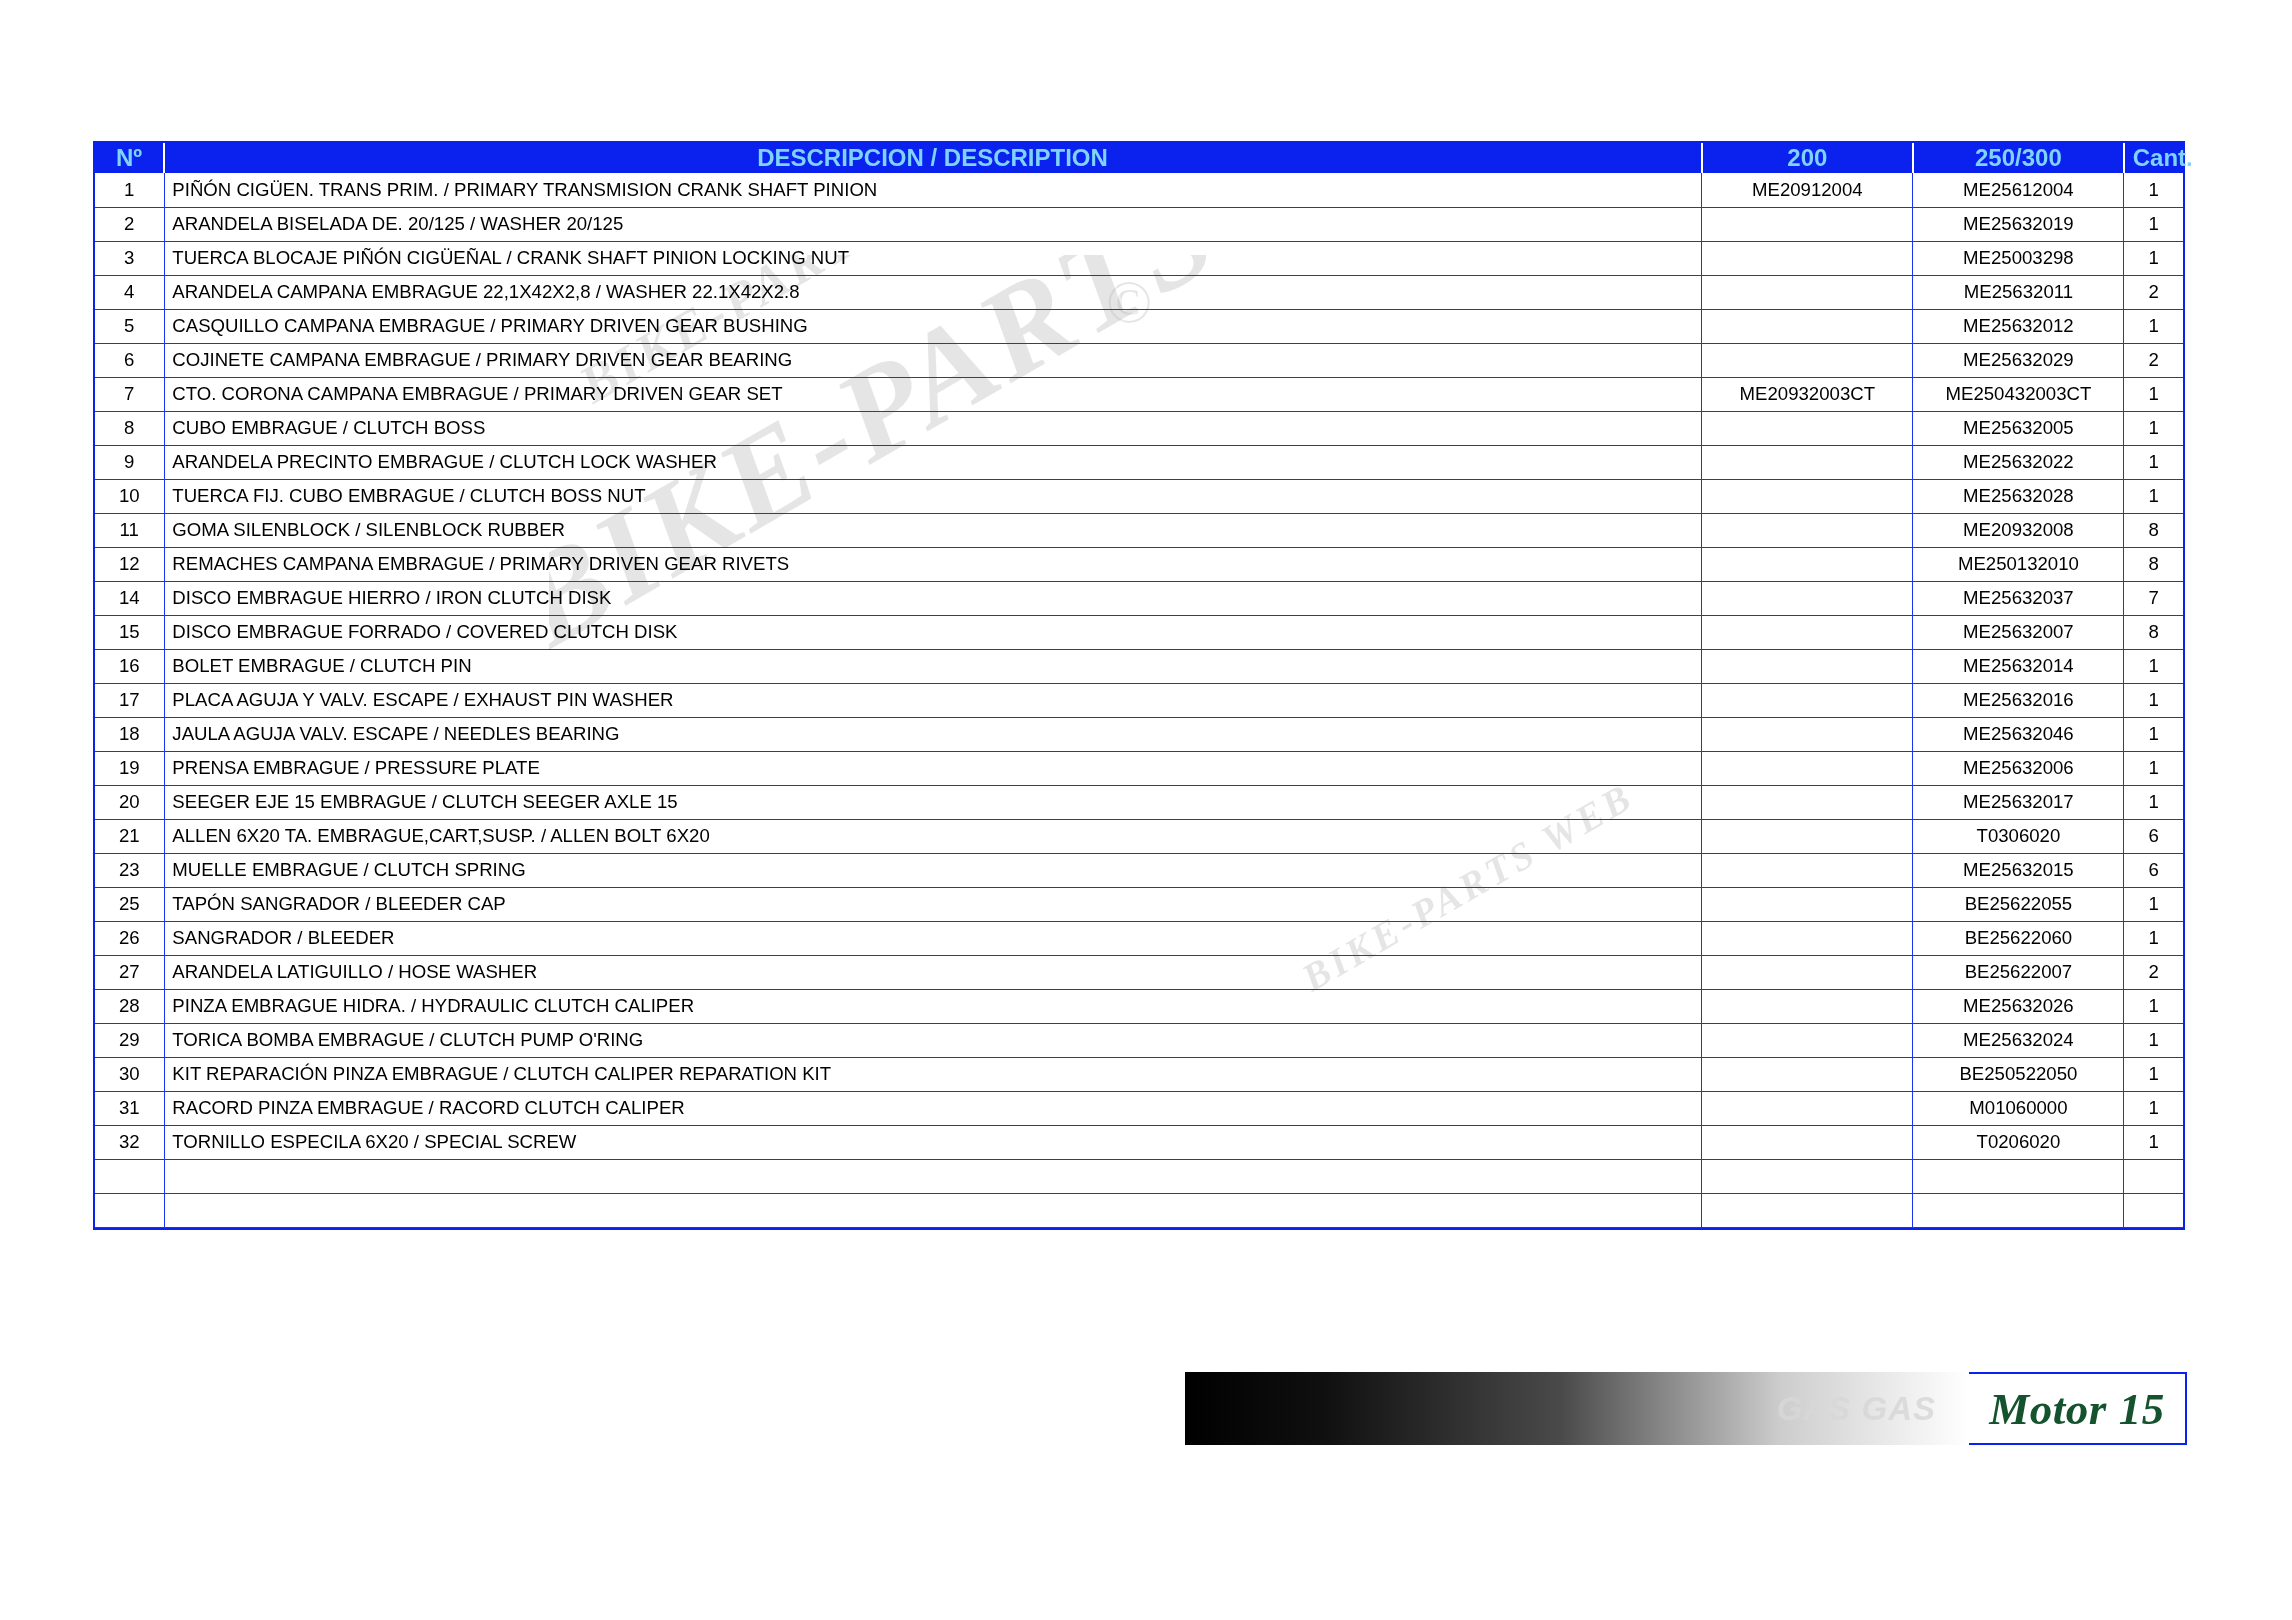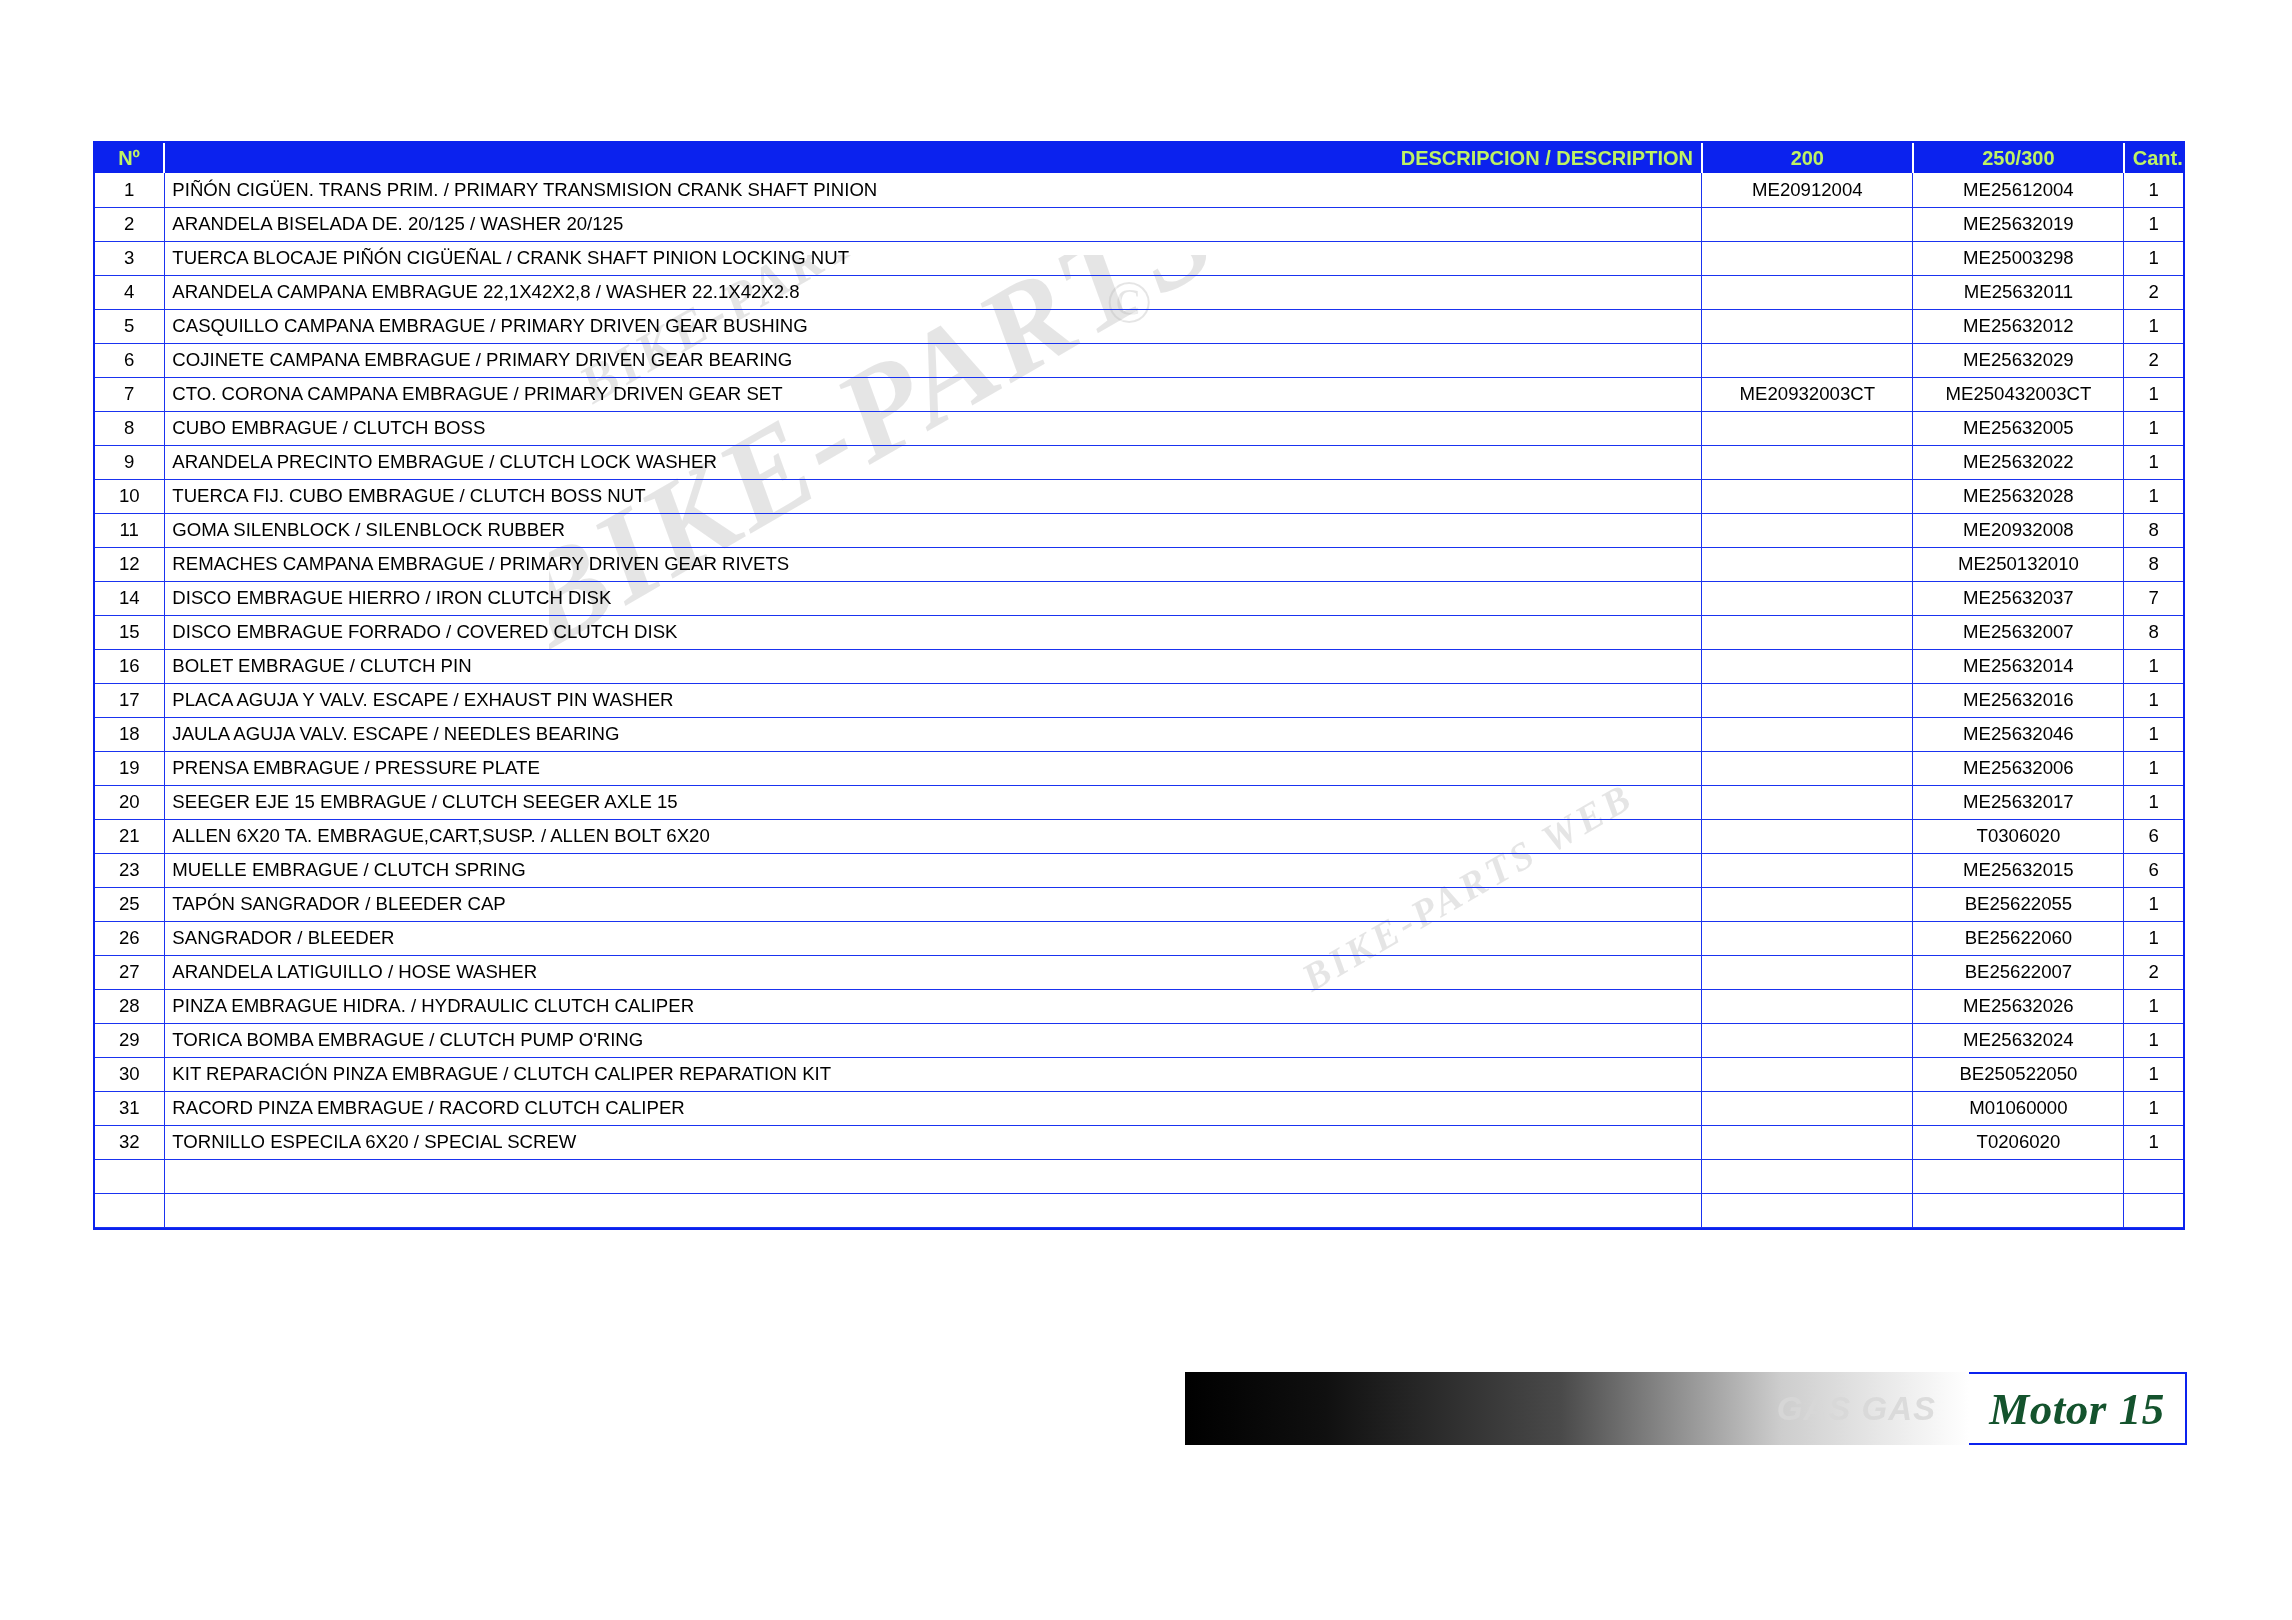--- a/index.html
+++ b/index.html
@@ -90,30 +90,30 @@
     table-layout: fixed;
   }
   table.parts col.c-no     { width: 69px; }
   table.parts col.c-desc   { width: 1537px; }
   table.parts col.c-200    { width: 211px; }
   table.parts col.c-250    { width: 211px; }
   table.parts col.c-cant   { width: 59px; }
 
   table.parts thead th {
     background: #0b22ee;
-    color: #bef264;
-    font-size: 20px;
+    color: #7dd3fc;
+    font-size: 24px;
     font-weight: bold;
     height: 30px;
     padding: 0 7.8px;
     border-right: 2px solid #ffffff;
     box-sizing: border-box;
   }
   table.parts thead th.th-no { text-align: center; border-right: 2px solid #ffffff;}
-  table.parts thead th.th-desc { text-align: right; padding-left: 7px; }
+  table.parts thead th.th-desc { text-align: center; padding-left: 7px; }
   table.parts thead th.th-200,
   table.parts thead th.th-250 { }
   table.parts thead th.th-cant { text-align: center; border-right: none; }
 
   table.parts tbody td {
     height: 34px;
     font-size: 18.6px;
     color: #000000;
     border-bottom: 1px solid #1a33f0;
     padding: 0 7.8px;

